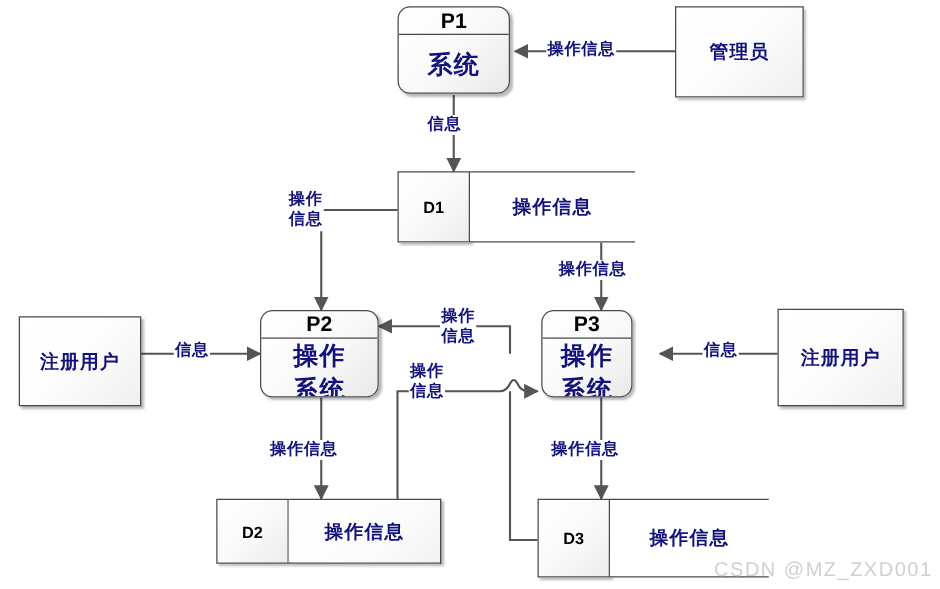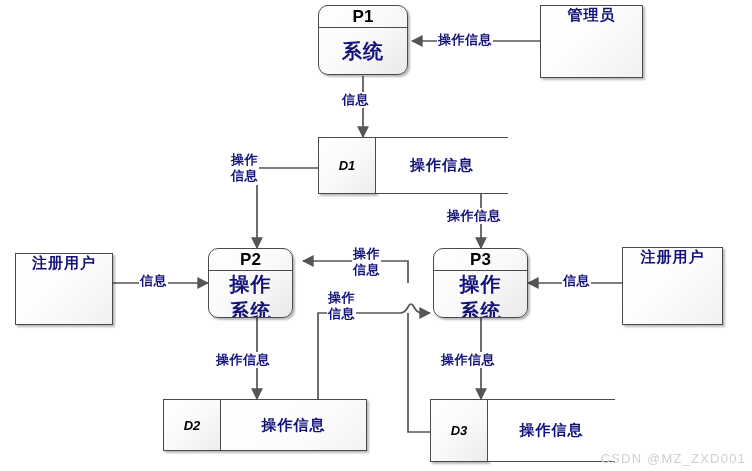--- a/index.html
+++ b/index.html
@@ -27,21 +27,21 @@
   }
 
   
   .entity {
     position: absolute;
     box-sizing: border-box;
     border: 1.6px solid #4a4a4a;
     background: linear-gradient(135deg, #ffffff 0%, #fdfdfd 45%, #f0f0f0 100%);
     box-shadow: 2px 2px 2px rgba(0,0,0,0.28);
     display: flex;
-    align-items: flex-start;
+    align-items: center;
     justify-content: center;
     color: #12127a;
     font-size: 15px;
     letter-spacing: 1px;
     font-family: "DejaVu Serif", "Liberation Serif", serif;
     font-weight: 600;
   }
 
   
   .process {
@@ -95,21 +95,20 @@
     border: 1.6px solid #4a4a4a;
     background: linear-gradient(135deg, #ffffff 0%, #fafafa 50%, #ececec 100%);
     box-shadow: 2px 2px 2px rgba(0,0,0,0.28);
     display: flex;
     align-items: center;
     justify-content: center;
     font-size: 13px;
     font-weight: bold;
     color: #000000;
     font-family: "Liberation Sans", sans-serif;
-    font-style: italic;
   }
   .store .s-label {
     box-sizing: border-box;
     flex: 1 1 auto;
     display: flex;
     align-items: center;
     justify-content: center;
     color: #12127a;
     font-size: 15px;
     letter-spacing: 1px;
@@ -144,21 +143,21 @@
     background: #ffffff;
     padding: 0 1px;
   }
 
   
   .watermark {
     position: absolute;
     right: 6px;
     bottom: 5px;
     color: #d0d0d0;
-    font-size: 13px;
+    font-size: 16px;
     letter-spacing: 1.2px;
     font-family: "Liberation Sans", sans-serif;
   }
 </style>
 </head>
 <body>
 
 <div id="canvas">
 
   <svg id="wires" viewBox="0 0 752 471" xmlns="http://www.w3.org/2000/svg">
@@ -203,45 +202,45 @@
 
   <div class="entity" style="left:540px; top:5px; width:103px; height:73px;">
     <span>管理员</span>
   </div>
 
   <div class="store open" style="left:318px; top:137px; width:190px; height:57px;">
     <div class="s-id">D1</div>
     <div class="s-label">操作信息</div>
   </div>
 
-  <div class="process" style="left:208px; top:248px; width:85px; height:70px;">
+  <div class="process" style="left:208px; top:248px; width:95px; height:70px;">
     <div class="p-head">P2</div>
     <div class="p-body">
       <span>操作</span>
       <span>系统</span>
     </div>
   </div>
 
-  <div class="process" style="left:433px; top:248px; width:95px; height:70px;">
+  <div class="process" style="left:433px; top:248px; width:73px; height:70px;">
     <div class="p-head">P3</div>
     <div class="p-body">
       <span>操作</span>
       <span>系统</span>
     </div>
   </div>
 
   <div class="entity" style="left:15px; top:253px; width:98px; height:72px;">
     <span>注册用户</span>
   </div>
 
   <div class="entity" style="left:622px; top:247px; width:101px; height:78px;">
     <span>注册用户</span>
   </div>
 
-  <div class="store closed" style="left:163px; top:399px; width:204px; height:52px;">
+  <div class="store closed" style="left:173px; top:399px; width:180px; height:52px;">
     <div class="s-id">D2</div>
     <div class="s-label">操作信息</div>
   </div>
 
   <div class="store open" style="left:430px; top:399px; width:185px; height:63px;">
     <div class="s-id">D3</div>
     <div class="s-label">操作信息</div>
   </div>
 
   <div class="flabel" style="left:437px; top:32px;">操作信息</div>

